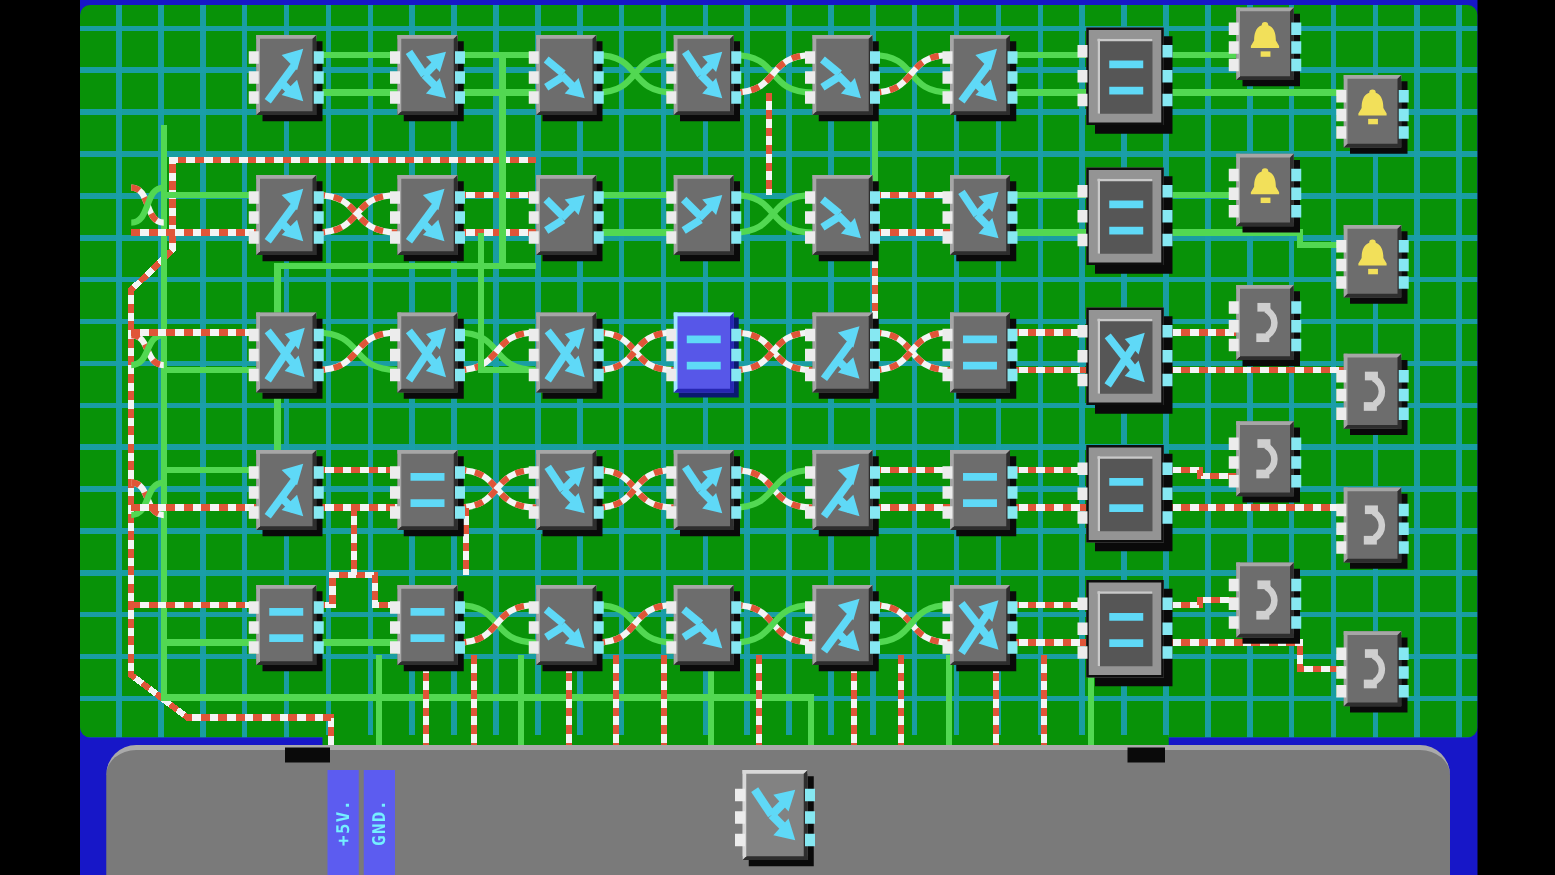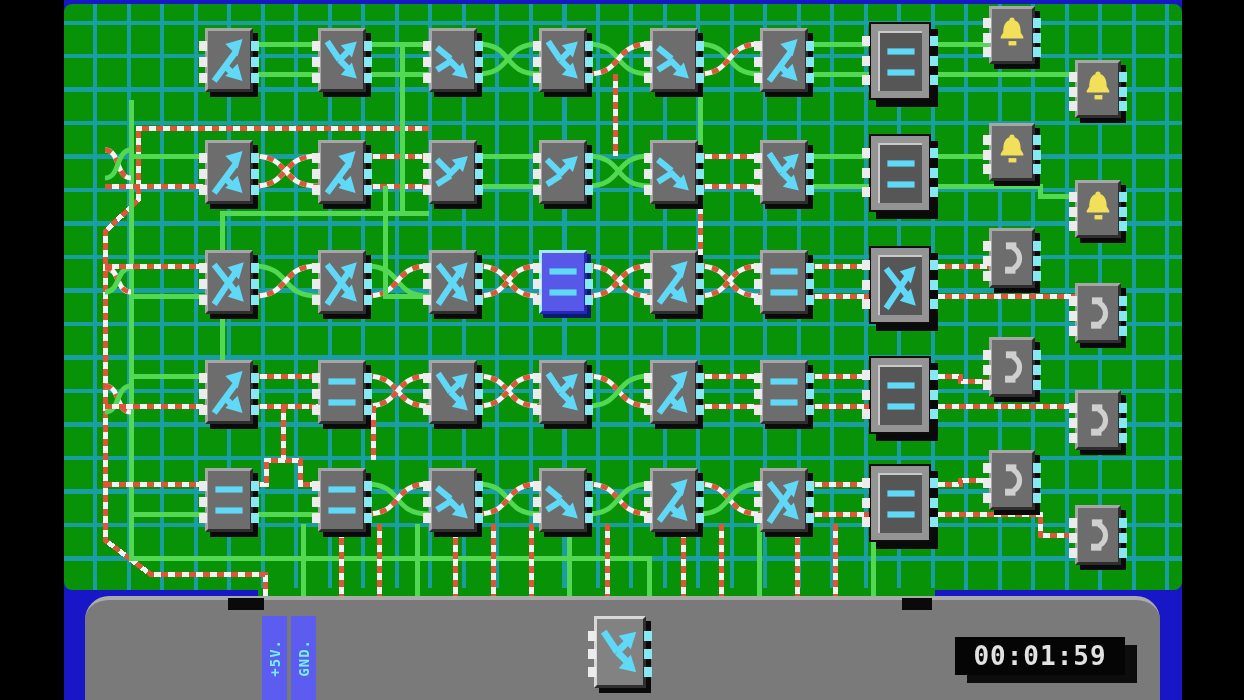--- a/index.html
+++ b/index.html
@@ -876,16 +876,13 @@
         </svg>
         <div class="pin" style="left: -9px; top: 12px;"></div>
         <div class="pin r" style="right: -9px; top: 12px;"></div>
         <div class="pin" style="left: -9px; top: 30px;"></div>
         <div class="pin r" style="right: -9px; top: 30px;"></div>
         <div class="pin" style="left: -9px; top: 48px;"></div>
         <div class="pin r" style="right: -9px; top: 48px;"></div>
       </div>
     </div>
 
-  <div id="timer-box">
-    <span id="timer-text">00:01:59</span>
-  </div>
 </div>
 
 </body></html>

